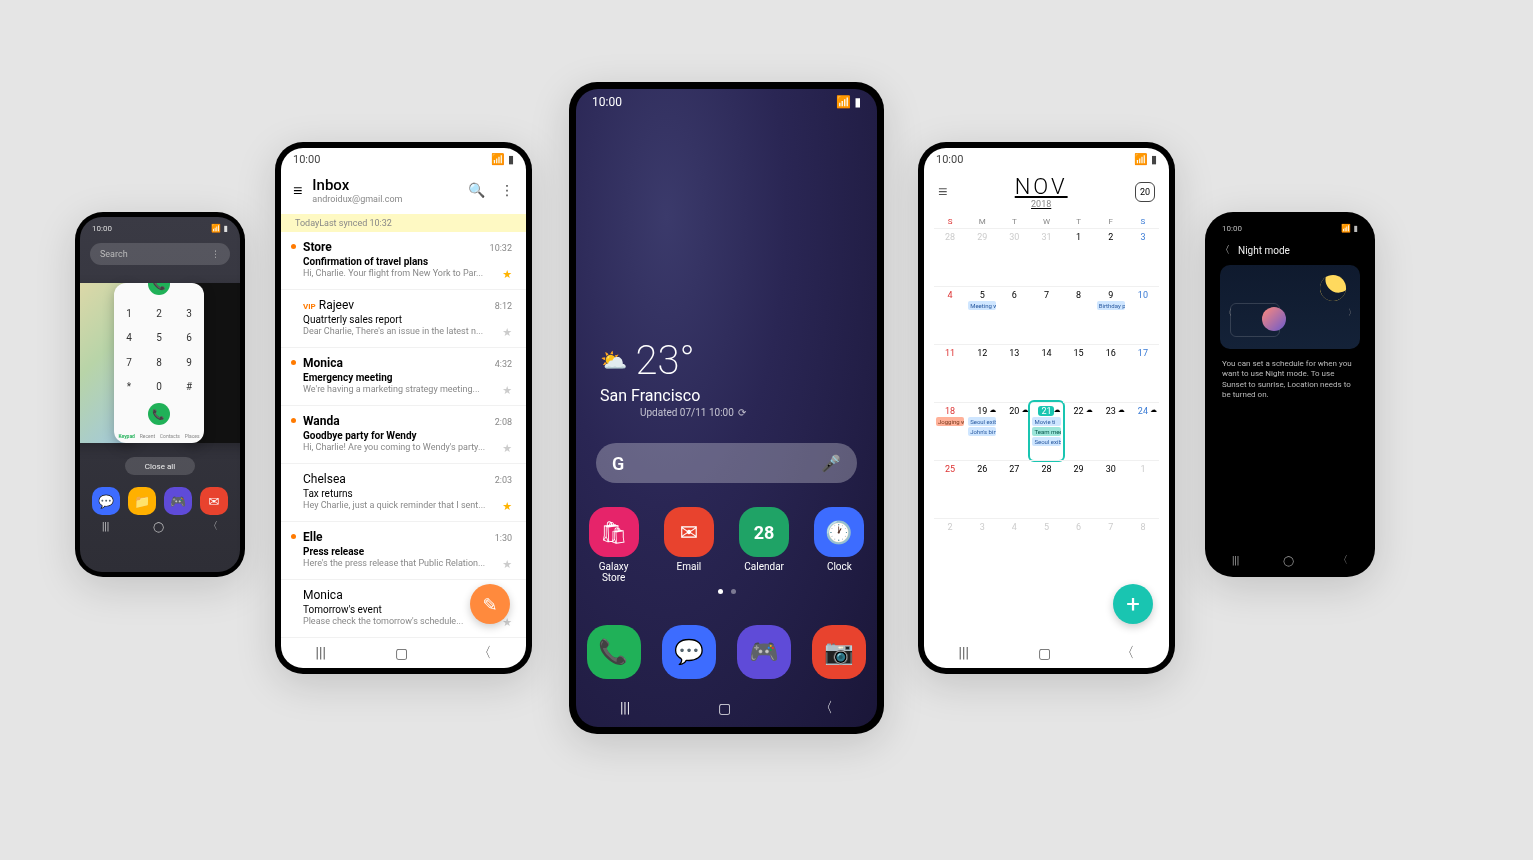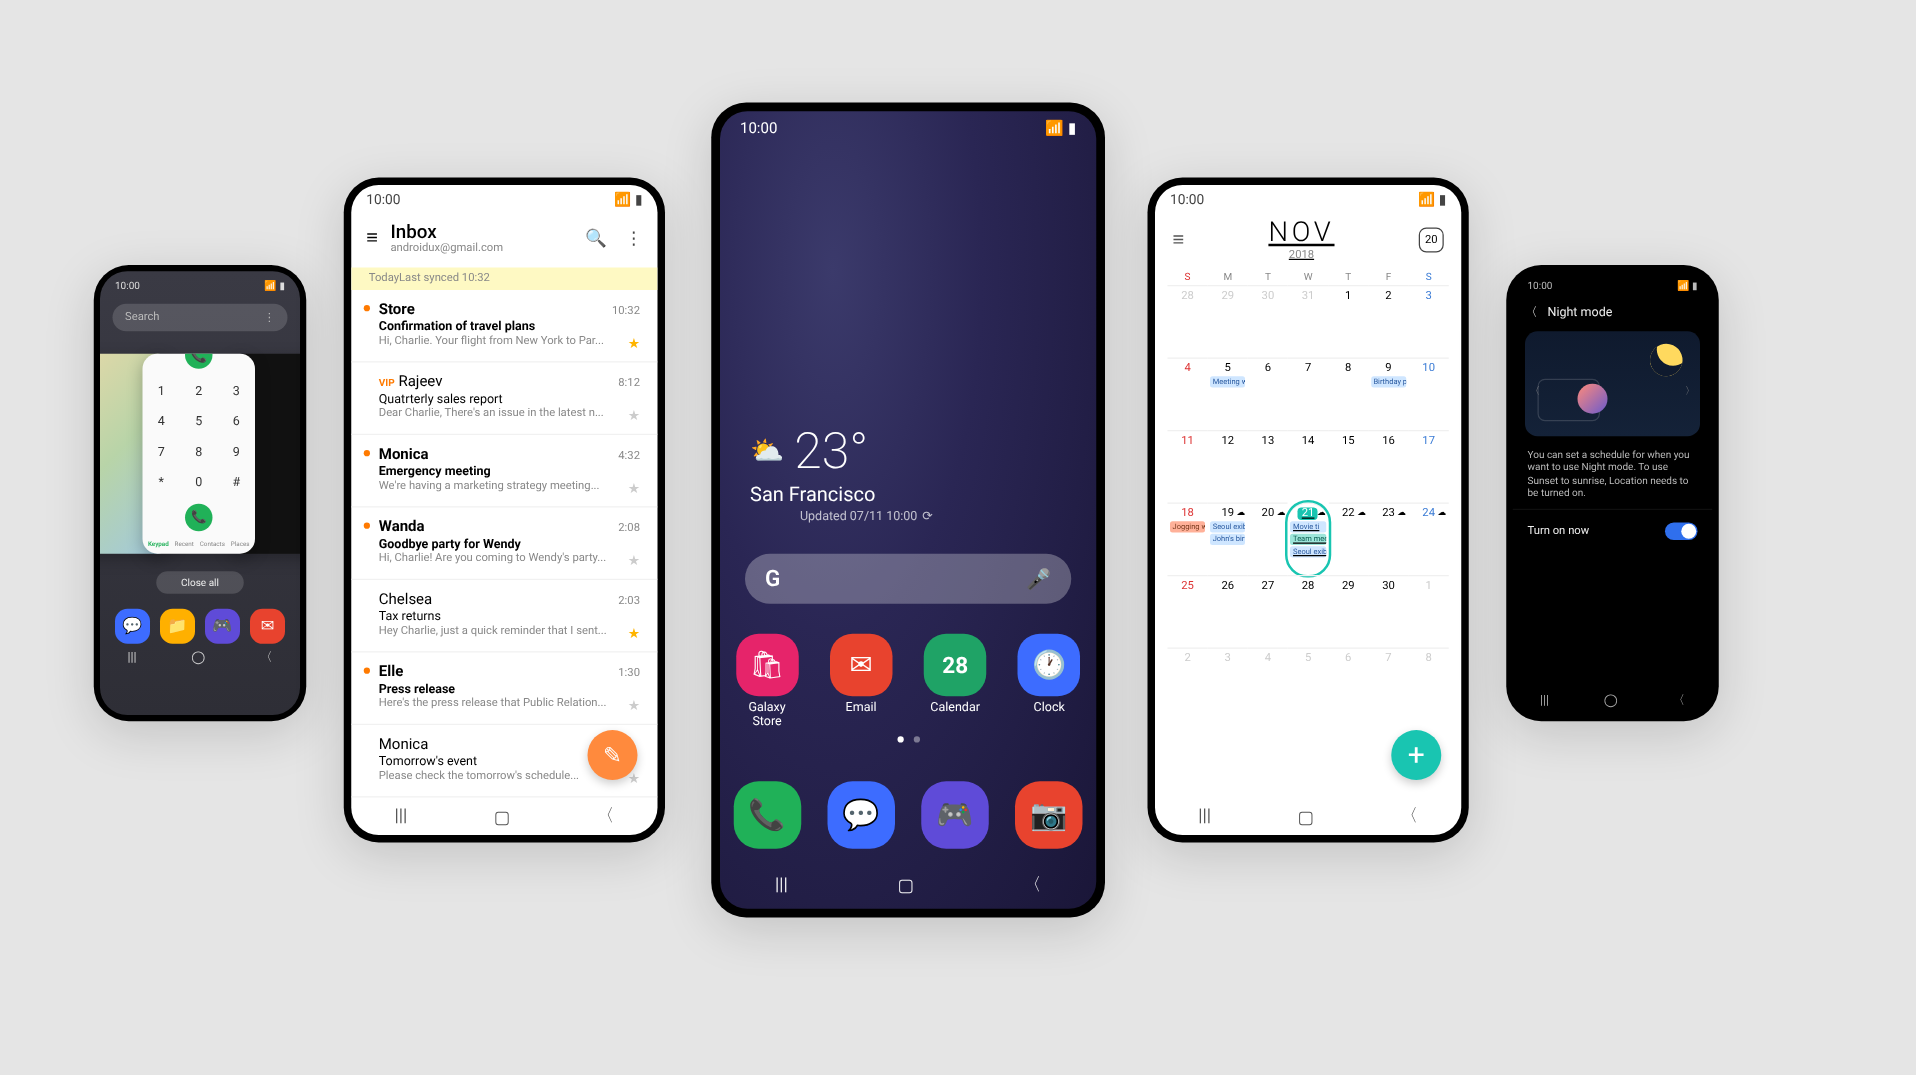--- a/index.html
+++ b/index.html
@@ -97,21 +97,21 @@
   .p4 .cal-head .today-chip { width:20px; height:20px; border:1.5px solid #444; border-radius:6px; display:flex; align-items:center; justify-content:center; font-size:9px; }
   .p4 .dow { display:grid; grid-template-columns:repeat(7,1fr); padding:0 10px; font-size:8px; color:#888; text-align:center; margin-bottom:2px; }
   .p4 .dow .sun { color:#d33; }
   .p4 .dow .sat { color:#3a7bd5; }
   .p4 .grid { display:grid; grid-template-columns:repeat(7,1fr); grid-auto-rows:58px; padding:0 10px; }
   .p4 .cell { border-top:1px solid #f0f0f0; font-size:9px; padding:3px 2px; position:relative; overflow:hidden; }
   .p4 .cell .n { display:block; text-align:center; }
   .p4 .cell.dim .n { color:#ccc; }
   .p4 .cell.sun .n { color:#d33; }
   .p4 .cell.sat .n { color:#3a7bd5; }
-  .p4 .cell.today { outline:2px solid #19c5b1; border-radius:16px;text-decoration:underline; }
+  .p4 .cell.today { outline:2px solid #19c5b1; border-radius:4px; }
   .p4 .cell.today .n { background:#19c5b1; color:#fff; border-radius:3px; width:16px; margin:0 auto; }
   .p4 .ev { font-size:6px; padding:1px 2px; border-radius:2px; margin-top:1px; white-space:nowrap; overflow:hidden; }
   .p4 .ev.blue { background:#cfe6ff; color:#2a5aa0; }
   .p4 .ev.coral { background:#ffb199; color:#7a3a1e; }
   .p4 .ev.teal { background:#9de5da; color:#0a5a4f; }
   .p4 .wthr { position:absolute; top:3px; right:2px; font-size:7px; }
   .p4 .fab { position:absolute; right:16px; bottom:44px; width:40px; height:40px; border-radius:50%; background:#19c5b1; color:#fff; display:flex; align-items:center; justify-content:center; font-size:24px; box-shadow:0 3px 8px rgba(0,0,0,.2); }
   .p4 .nav-bar { color:#444; }
 
   
@@ -560,25 +560,19 @@
       <span>Night mode</span>
     </div>
     <div class="illus">
       <span class="arr-l">〈</span>
       <span class="arr-r">〉</span>
       <div class="moon"></div>
       <div class="card-illus"></div>
       <div class="sun"></div>
     </div>
     <div class="desc">You can set a schedule for when you want to use Night mode. To use Sunset to sunrise, Location needs to be turned on.</div>
-    <div class="row">
-      <span>Turn on now</span>
-      <span class="toggle on">
-          <span class="knob"></span>
-        </span>
-    </div>
     <div class="nav-bar">
       <span>|||</span>
       <span>◯</span>
       <span>〈</span>
     </div>
   </div>
 </div>
 
 </body></html>

